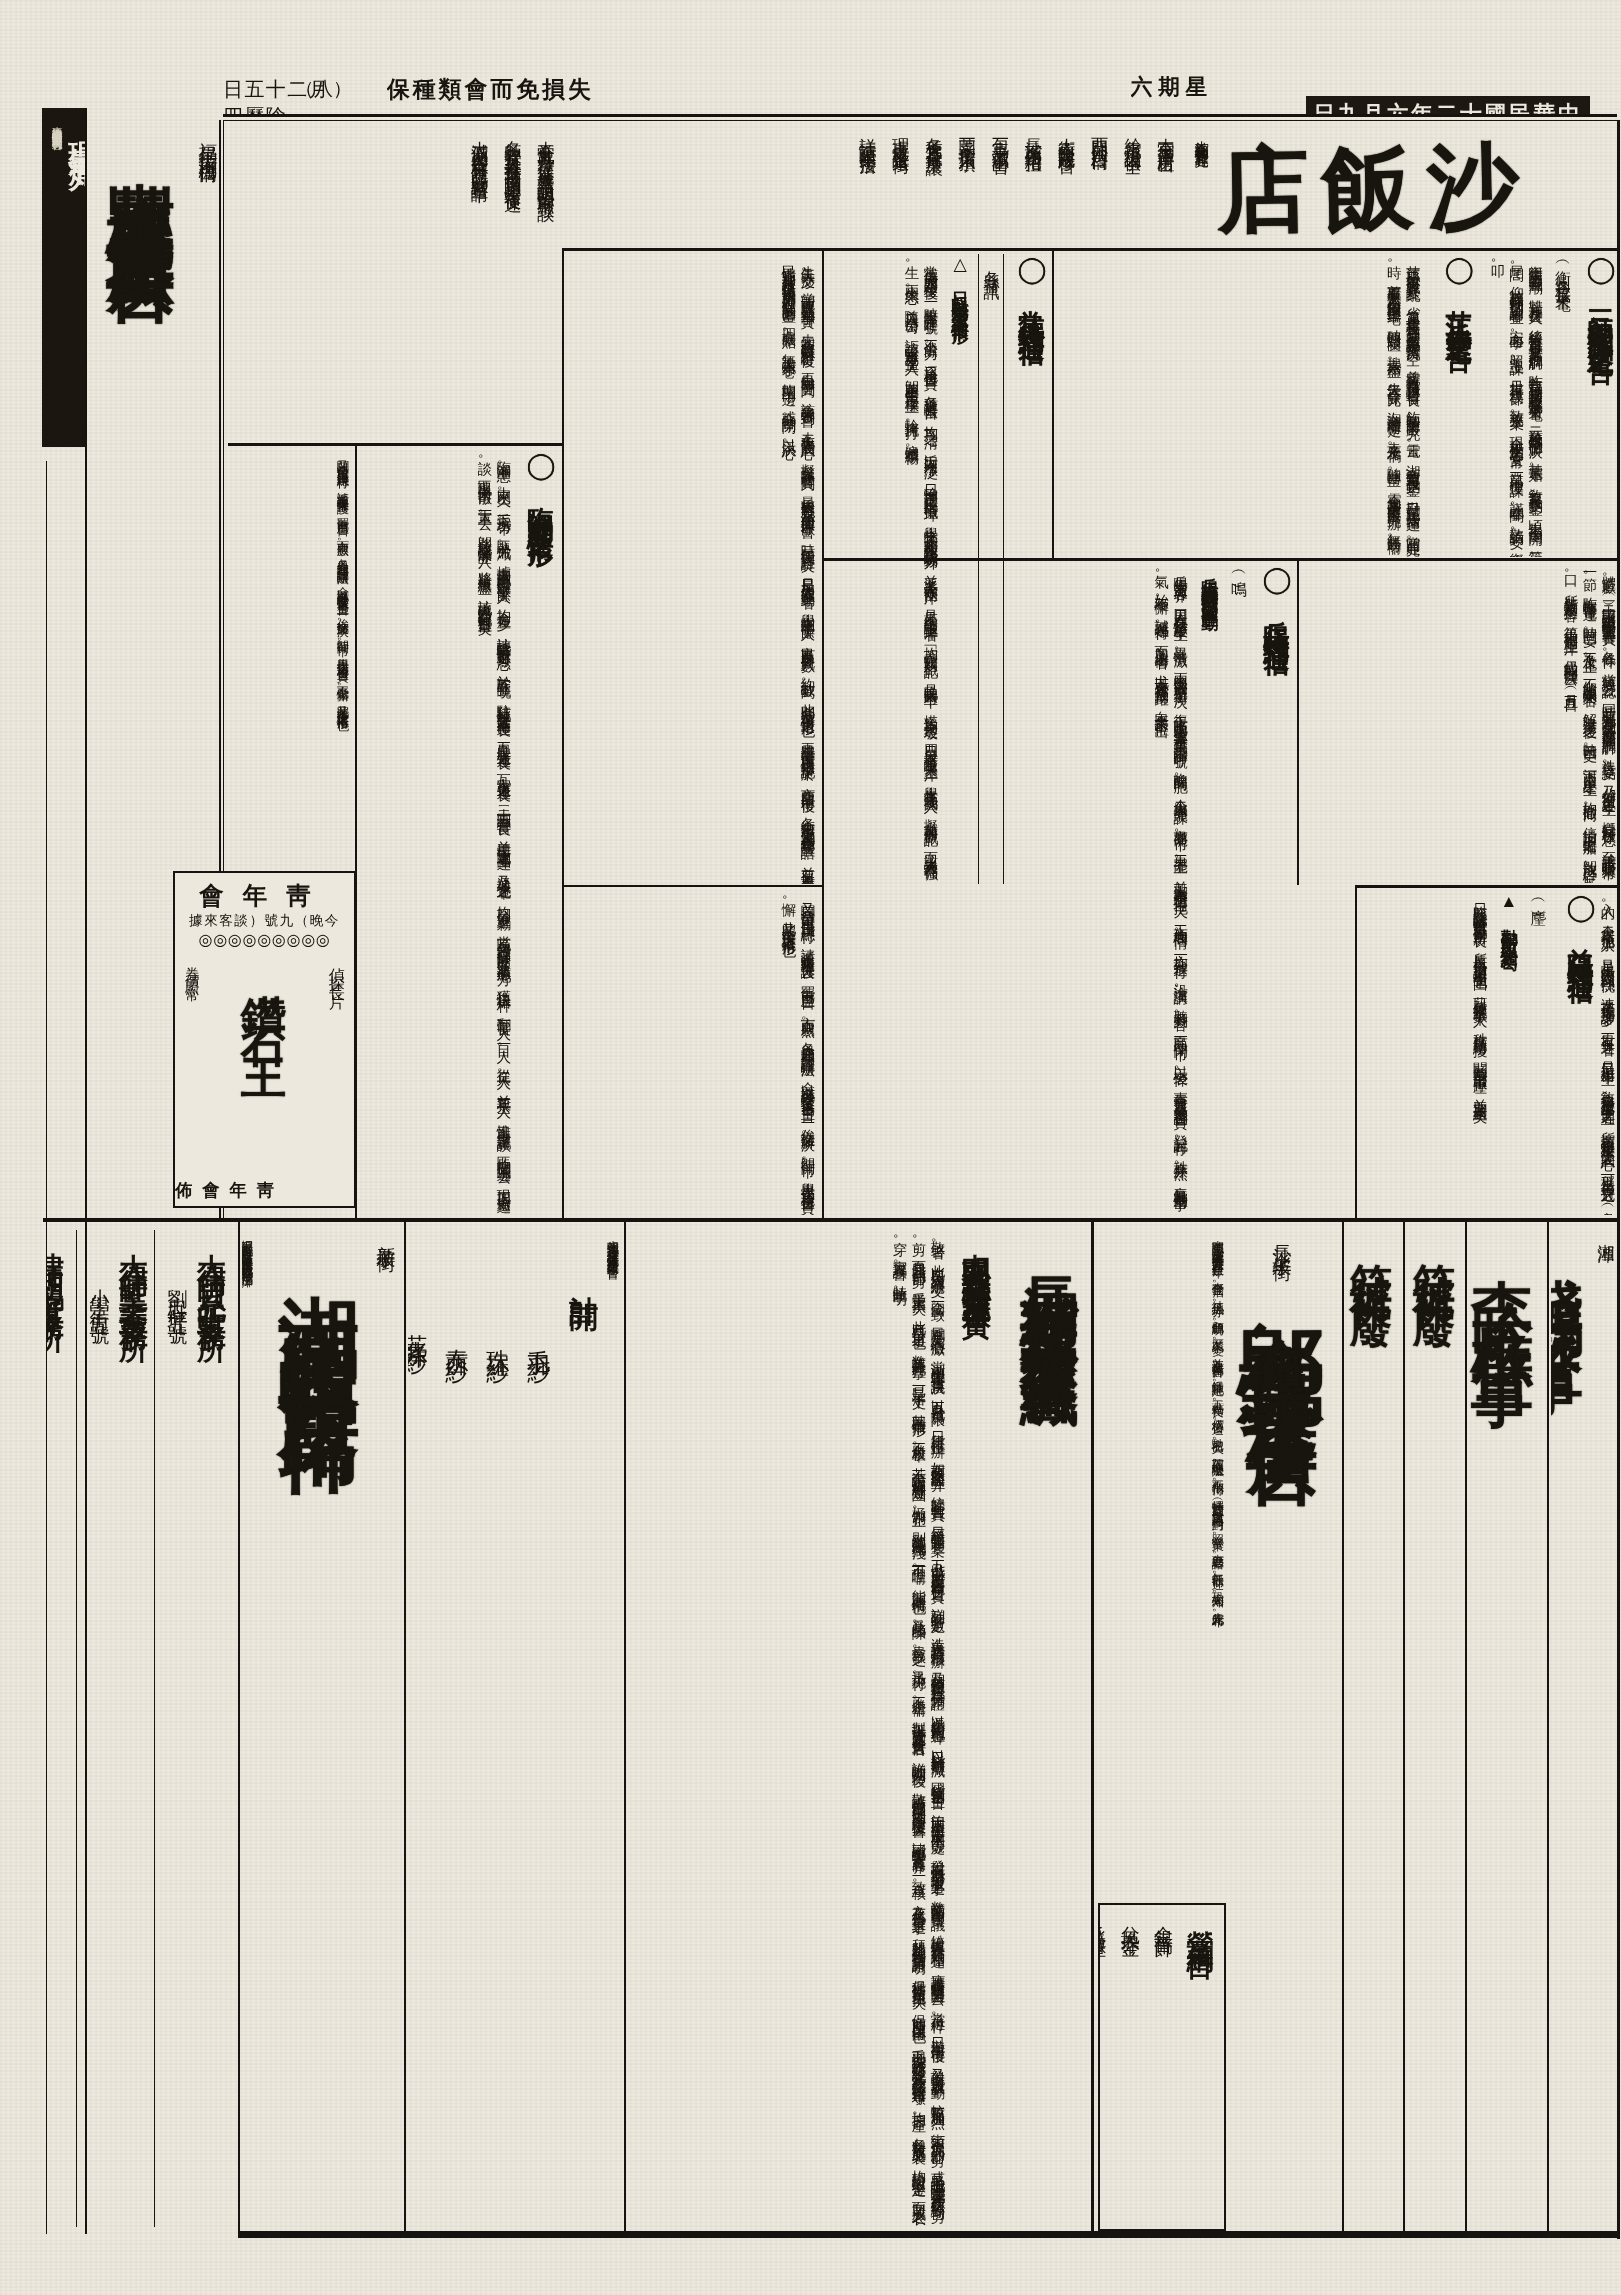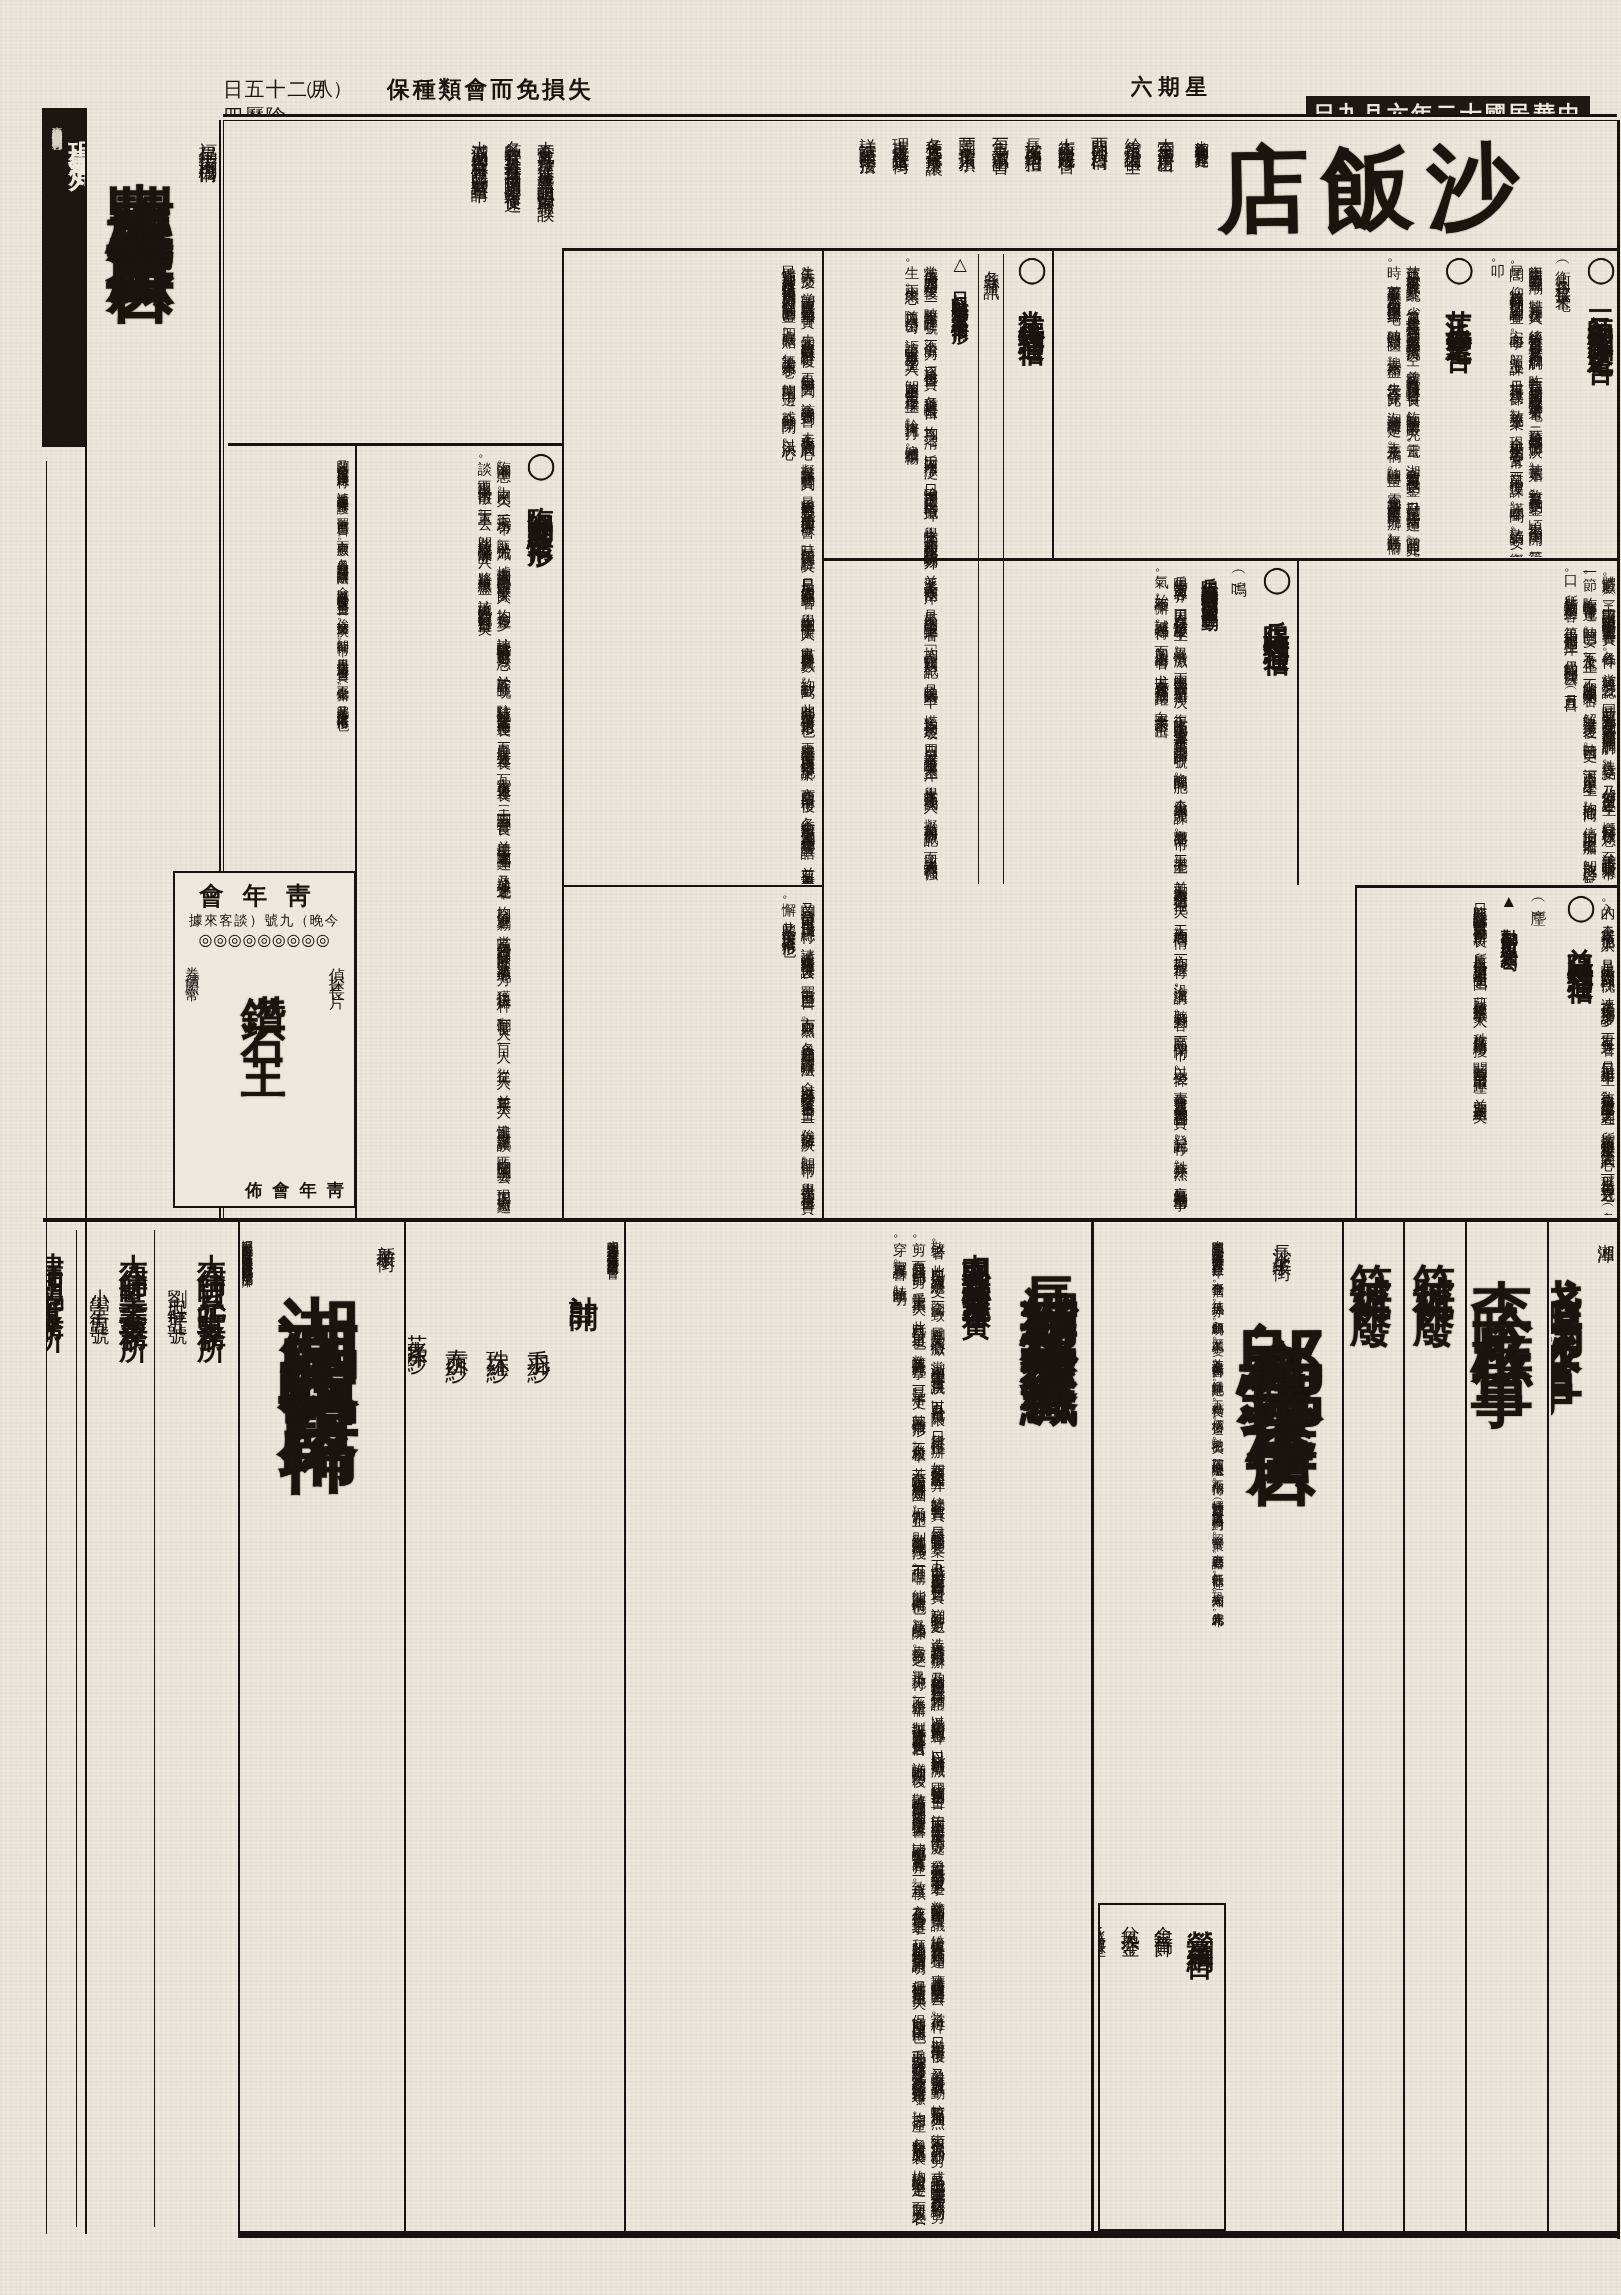--- a/index.html
+++ b/index.html
@@ -148,21 +148,21 @@
 
   <div class="blk boxed" style="left:173px;top:871px;width:179px;height:333px;background:#ece8dd;">
     <div style="text-align:center;font-size:24.5px;font-weight:700;letter-spacing:19px;padding-top:5.8px;"><span>會年靑</span></div>
     <div style="text-align:center;font-size:13.7px;letter-spacing:1.4px;"><span>據來客談）號九（晚今</span></div>
     <div style="text-align:center;font-size:16px;letter-spacing:0.7px;">◎◎◎◎◎◎◎◎◎</div>
     <div style="display:flex;justify-content:space-between;height:223px;padding:5.8px 7.2px 0 7.2px;">
       <div class="v" style="font-size:14.4px;letter-spacing:7.2px;">券價照常</div>
       <div class="v big" style="font-size:45px;letter-spacing:32px;margin-top:4.3px;">鑽石王</div>
       <div class="v" style="font-size:16px;letter-spacing:8.6px;">偵探長片</div>
     </div>
-    <div style="text-align:right;font-size:17.3px;font-weight:700;letter-spacing:10px;"><span>佈會年靑</span></div>
+    <div style="text-align:left;font-size:17.3px;font-weight:700;letter-spacing:10px;"><span>佈會年靑</span></div>
   </div>
 
   <div class="rule" style="left:43px;top:1218px;width:1574px;height:4.3px;"></div>
 
   <div class="blk v" style="left:1551px;top:1230px;width:66px;height:997px;">
     <div style="font-size:17.3px;letter-spacing:2.9px;">湘潭</div>
     <div class="big" style="font-size:61px;letter-spacing:19px;">錢鶴汀啓事</div>
 
   </div>
   <div class="rule" style="left:1547px;top:1222px;width:2.2px;height:1009px;"></div>

